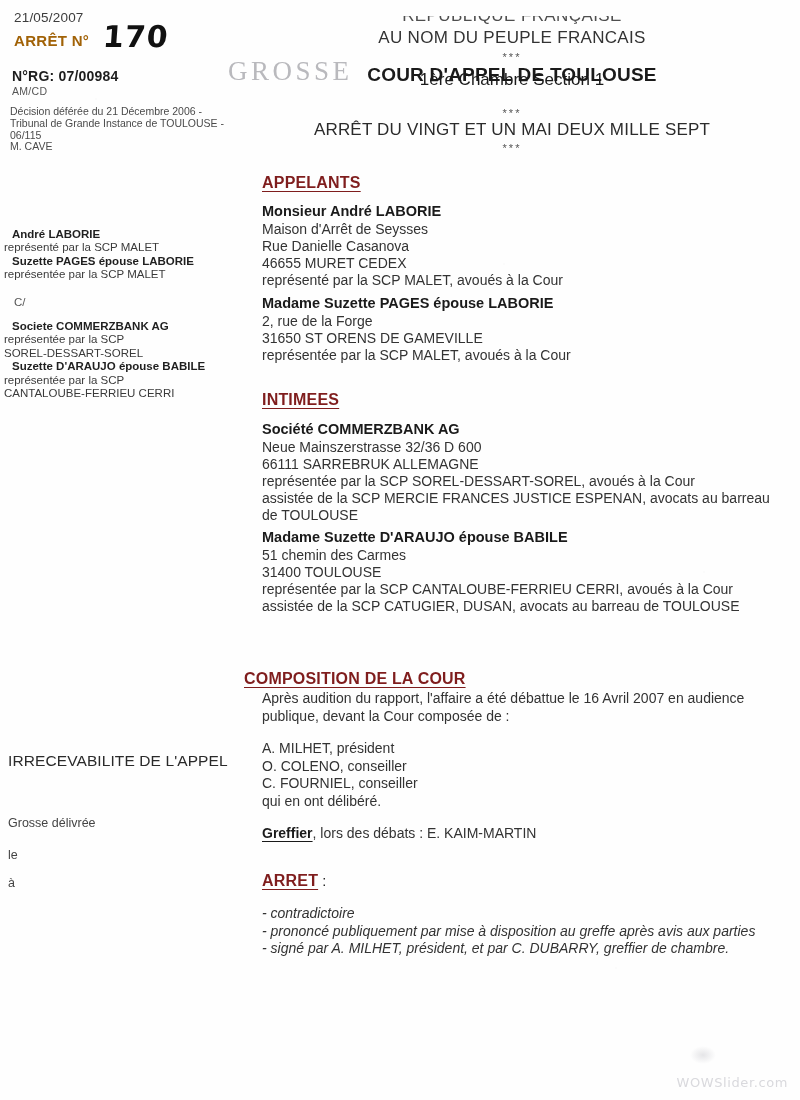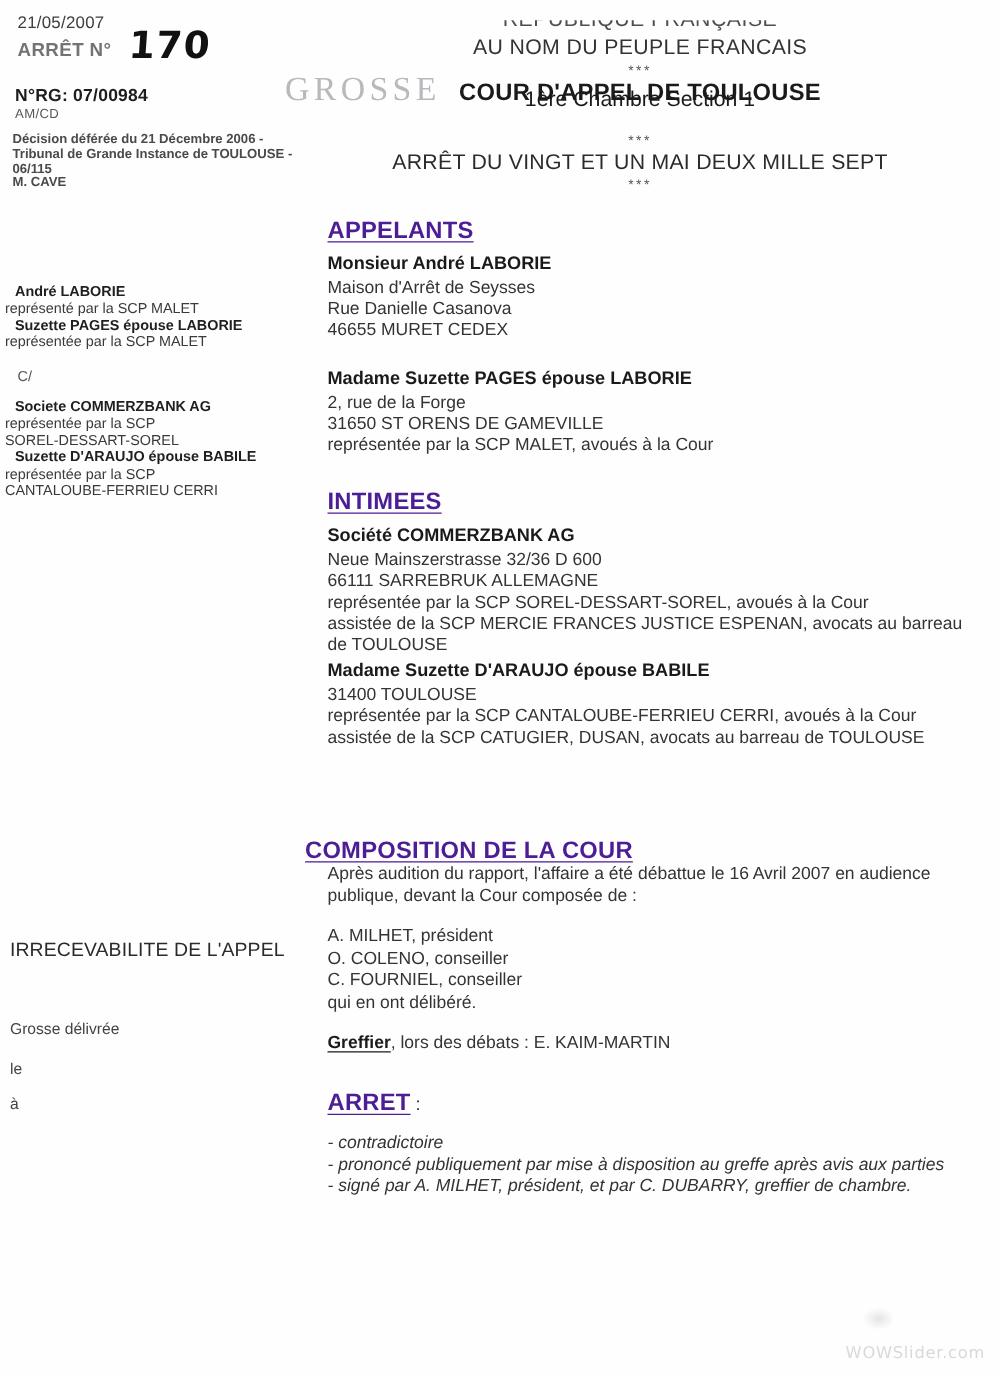--- a/index.html
+++ b/index.html
@@ -23,32 +23,32 @@
   .abs{position:absolute;}
 
   
   .margin-col{left:0;width:252px;}
   .m-line{font-size:11.5px;line-height:13.4px;white-space:nowrap;color:#3a3a3a;}
   .m-line.b{font-weight:bold;color:#1f1f1f;}
   .clip-left{margin-left:-8px;}
 
   #date-stamp{left:14px;top:10px;font-size:13.5px;letter-spacing:.2px;color:#3d3d3d;}
   #arret-no-row{left:14px;top:32px;display:flex;align-items:flex-start;gap:14px;}
-  #arret-no-label{font-size:15px;font-weight:bold;letter-spacing:.3px;color:#737373;}
+  #arret-no-label{font-size:15px;font-weight:bold;letter-spacing:.3px;color:#a16207;}
   #arret-no-value{
     font-family:"DejaVu Sans",sans-serif;
     font-size:30px;font-weight:bold;color:#111;
     line-height:.82;margin-top:-7px;
     transform:skewX(-4deg);letter-spacing:1px;
   }
   #rg-block{left:12px;top:68px;}
   #rg-number{font-size:14px;font-weight:bold;color:#1d1d1d;letter-spacing:.2px;}
   #rg-initials{font-size:10.5px;color:#555;margin-top:1px;letter-spacing:.3px;}
   #decision-block{left:10px;top:106px;}
-  #decision-block .m-line{font-size:10.5px;line-height:11.8px;color:#4a4a4a;font-weight:bold;}
+  #decision-block .m-line{font-size:10.5px;line-height:11.8px;color:#4a4a4a;}
 
   #parties-margin{left:12px;top:228px;}
   #versus-mark{left:14px;top:296px;font-size:11.5px;color:#555;}
   #respondents-margin{left:12px;top:320px;}
 
   #irrecevabilite{left:8px;top:752px;font-size:15.5px;letter-spacing:.1px;color:#2a2a2a;white-space:nowrap;}
   #grosse-delivree{left:8px;top:816px;font-size:12.5px;color:#444;}
   #delivree-le{left:8px;top:848px;font-size:12.5px;color:#444;}
   #delivree-a{left:8px;top:876px;font-size:12.5px;color:#444;}
 
@@ -68,21 +68,21 @@
   #stars1{top:52px;}
   #cour-appel{top:64px;font-size:19px;font-weight:bold;letter-spacing:.2px;color:#1a1a1a;}
   #chambre{top:70px;font-size:17px;font-weight:normal;color:#1a1a1a;}
   #stars2{top:108px;}
   #arret-date-title{top:120px;font-size:17px;letter-spacing:.2px;color:#2b2b2b;}
   #stars3{top:143px;}
 
   
   .body-col{left:262px;width:516px;}
   .sec-head{
-    font-size:19px;font-weight:bold;color:#4c1d95;
+    font-size:16px;font-weight:bold;color:#7f1d1d;
     text-decoration:underline;text-underline-offset:2.5px;letter-spacing:.2px;
     display:inline-block;
   }
   .party-name{font-size:14.5px;font-weight:bold;color:#1a1a1a;line-height:17.5px;}
   .party-line{font-size:14px;color:#333;line-height:17.2px;}
   .just{text-align:justify;}
   .p-txt{font-size:14px;color:#333;line-height:17.5px;}
 
   #h-appelants{top:174px;left:262px;}
   #appelant-1{top:203px;}
@@ -167,20 +167,21 @@
 <div class="abs hdr" id="arret-date-title">ARRÊT DU VINGT ET UN MAI DEUX MILLE SEPT</div>
 <div class="abs hdr stars" id="stars3">***</div>
 
 <div class="abs sec-head" id="h-appelants">APPELANTS</div>
 
 <div class="abs body-col" id="appelant-1">
   <div class="party-name">Monsieur André LABORIE</div>
   <div class="party-line">Maison d'Arrêt de Seysses</div>
   <div class="party-line">Rue Danielle Casanova</div>
   <div class="party-line">46655 MURET CEDEX</div>
+  <div class="party-line">représenté par la SCP MALET, avoués à la Cour</div>
 </div>
 
 <div class="abs body-col" id="appelant-2">
   <div class="party-name">Madame Suzette PAGES épouse LABORIE</div>
   <div class="party-line">2, rue de la Forge</div>
   <div class="party-line">31650 ST ORENS DE GAMEVILLE</div>
   <div class="party-line">représentée par la SCP MALET, avoués à la Cour</div>
 </div>
 
 <div class="abs sec-head" id="h-intimees">INTIMEES</div>
@@ -188,20 +189,21 @@
 <div class="abs body-col" id="intimee-1">
   <div class="party-name">Société COMMERZBANK AG</div>
   <div class="party-line">Neue Mainszerstrasse 32/36 D 600</div>
   <div class="party-line">66111 SARREBRUK ALLEMAGNE</div>
   <div class="party-line">représentée par la SCP SOREL-DESSART-SOREL, avoués à la Cour</div>
   <div class="party-line">assistée de la SCP MERCIE FRANCES JUSTICE ESPENAN, avocats au barreau de TOULOUSE</div>
 </div>
 
 <div class="abs body-col" id="intimee-2">
   <div class="party-name">Madame Suzette D'ARAUJO épouse BABILE</div>
+  <div class="party-line">51 chemin des Carmes</div>
   <div class="party-line">31400 TOULOUSE</div>
   <div class="party-line">représentée par la SCP CANTALOUBE-FERRIEU CERRI, avoués à la Cour</div>
   <div class="party-line just">assistée de la SCP CATUGIER, DUSAN, avocats au barreau de TOULOUSE</div>
 </div>
 
 <div class="abs sec-head" id="h-composition">COMPOSITION DE LA COUR</div>
 
 <div class="abs body-col p-txt" id="composition-intro">Après audition du rapport, l'affaire a été débattue le 16 Avril 2007 en audience publique, devant la Cour composée de :</div>
 
 <div class="abs body-col" id="composition-members">

